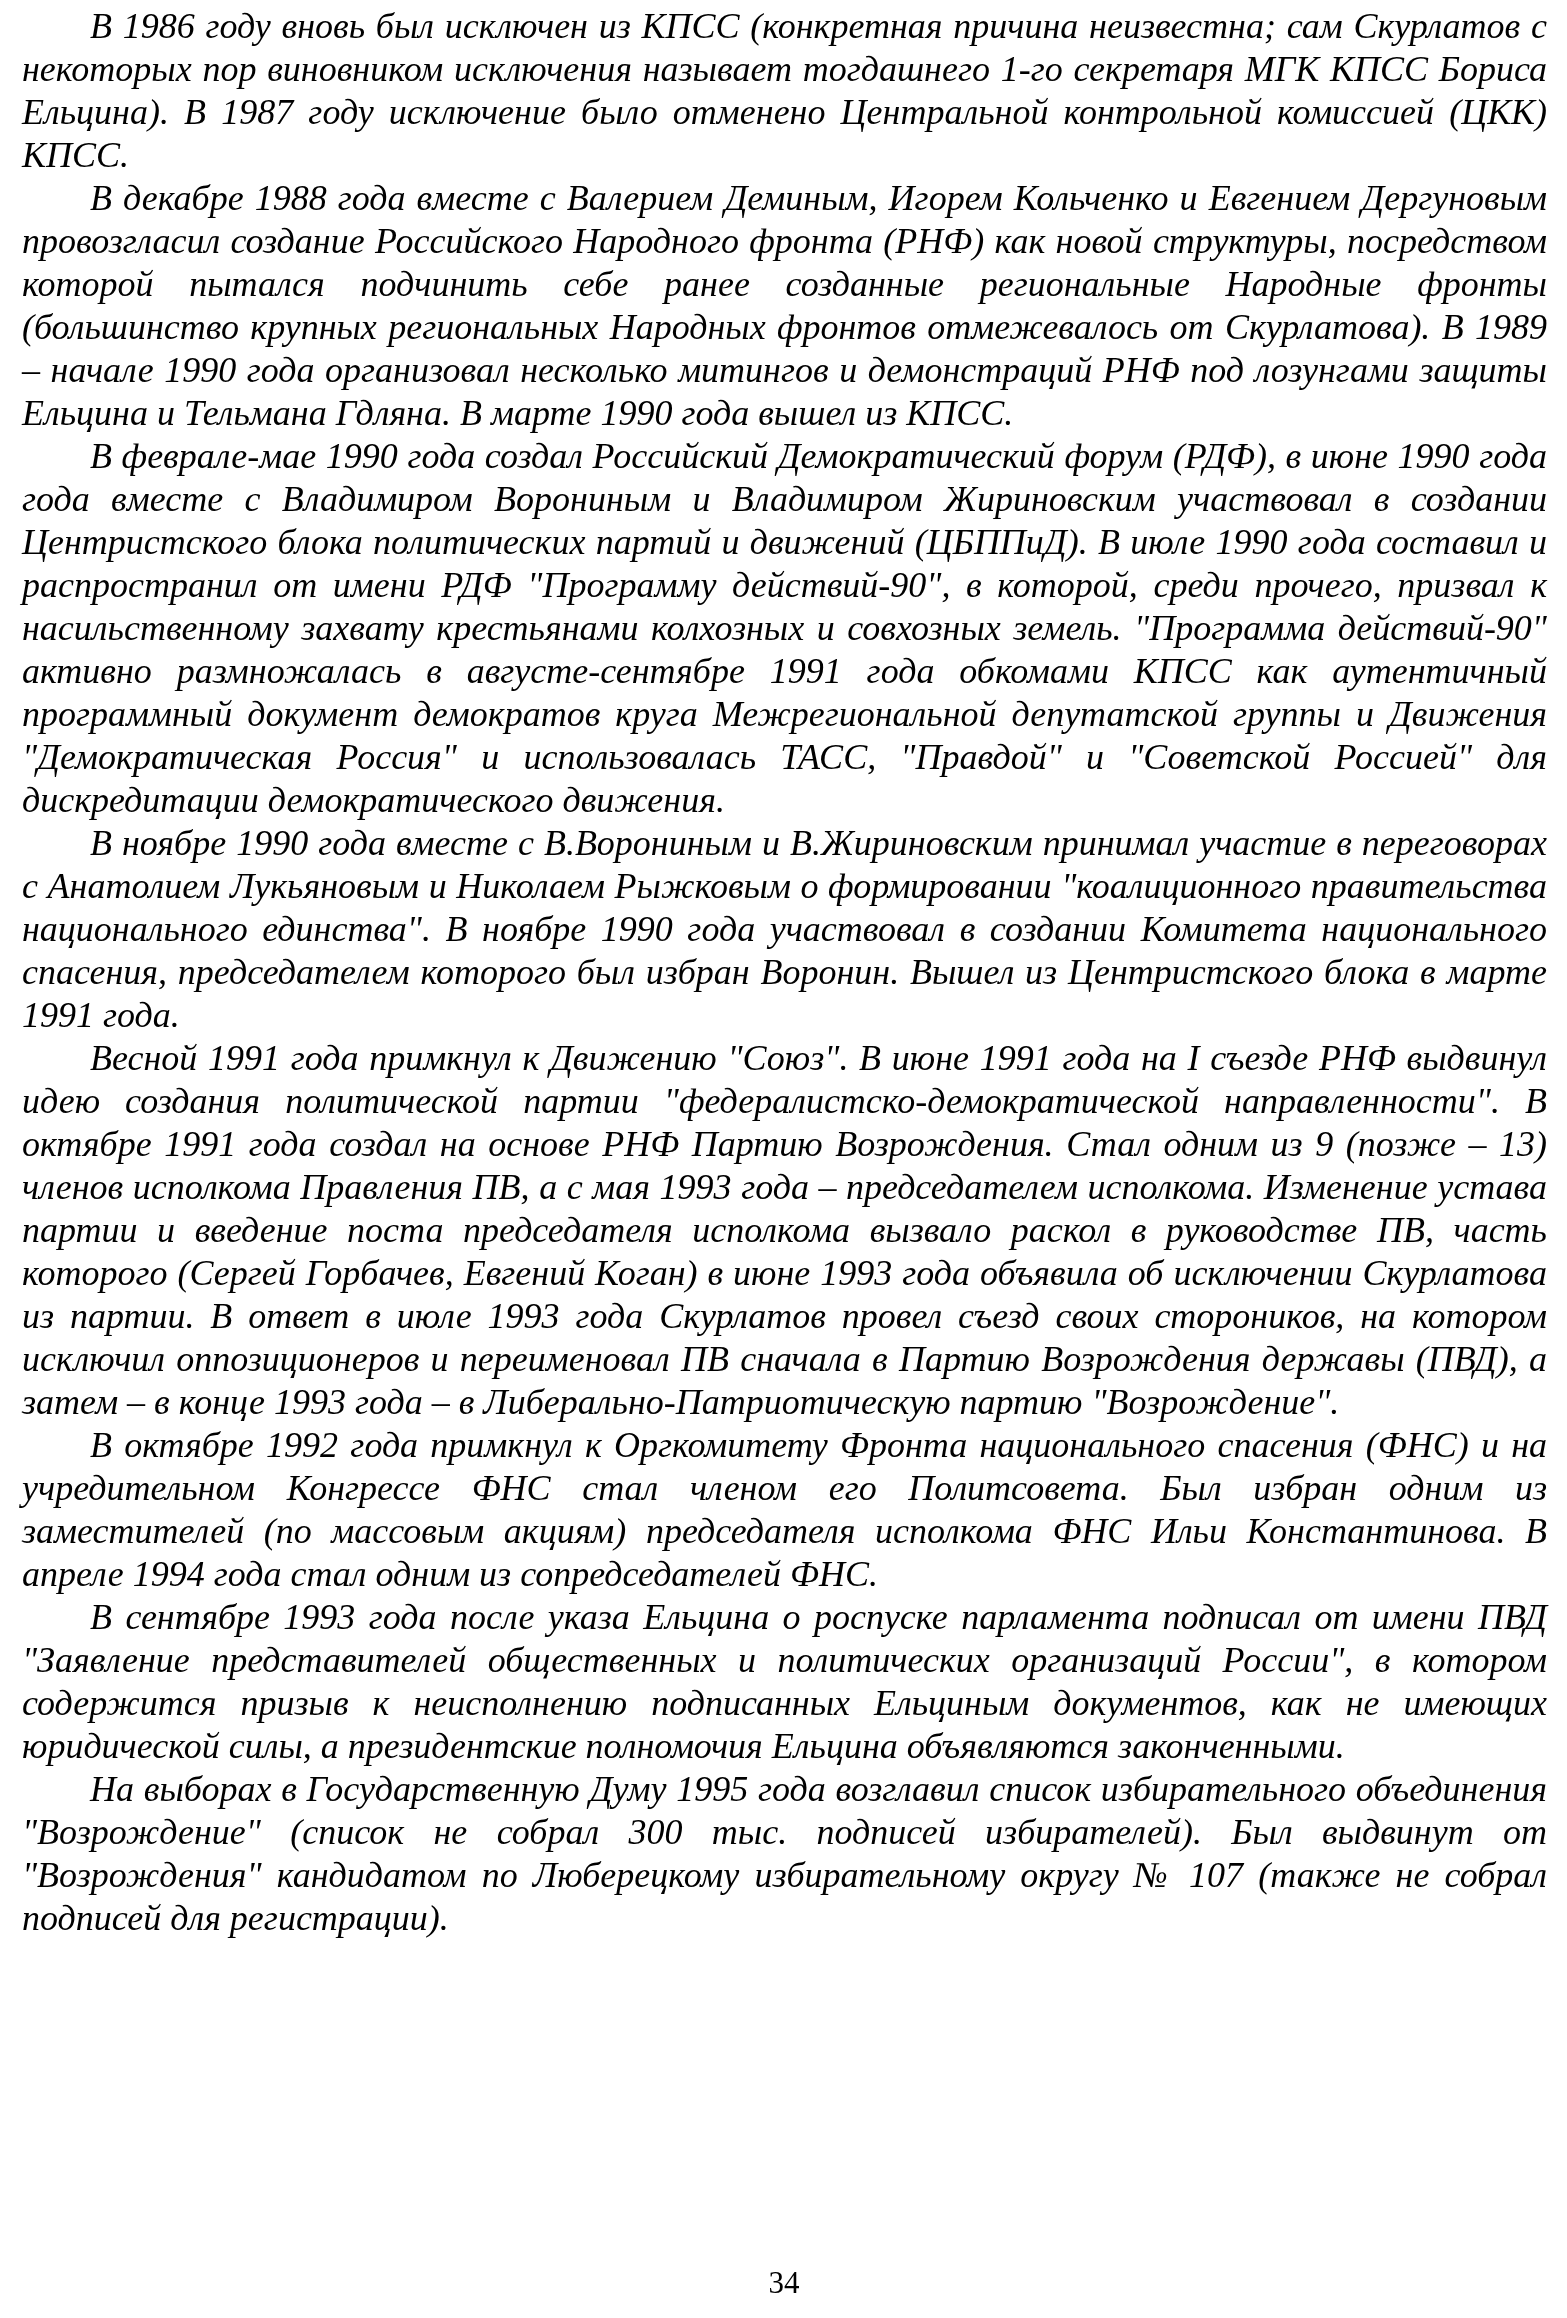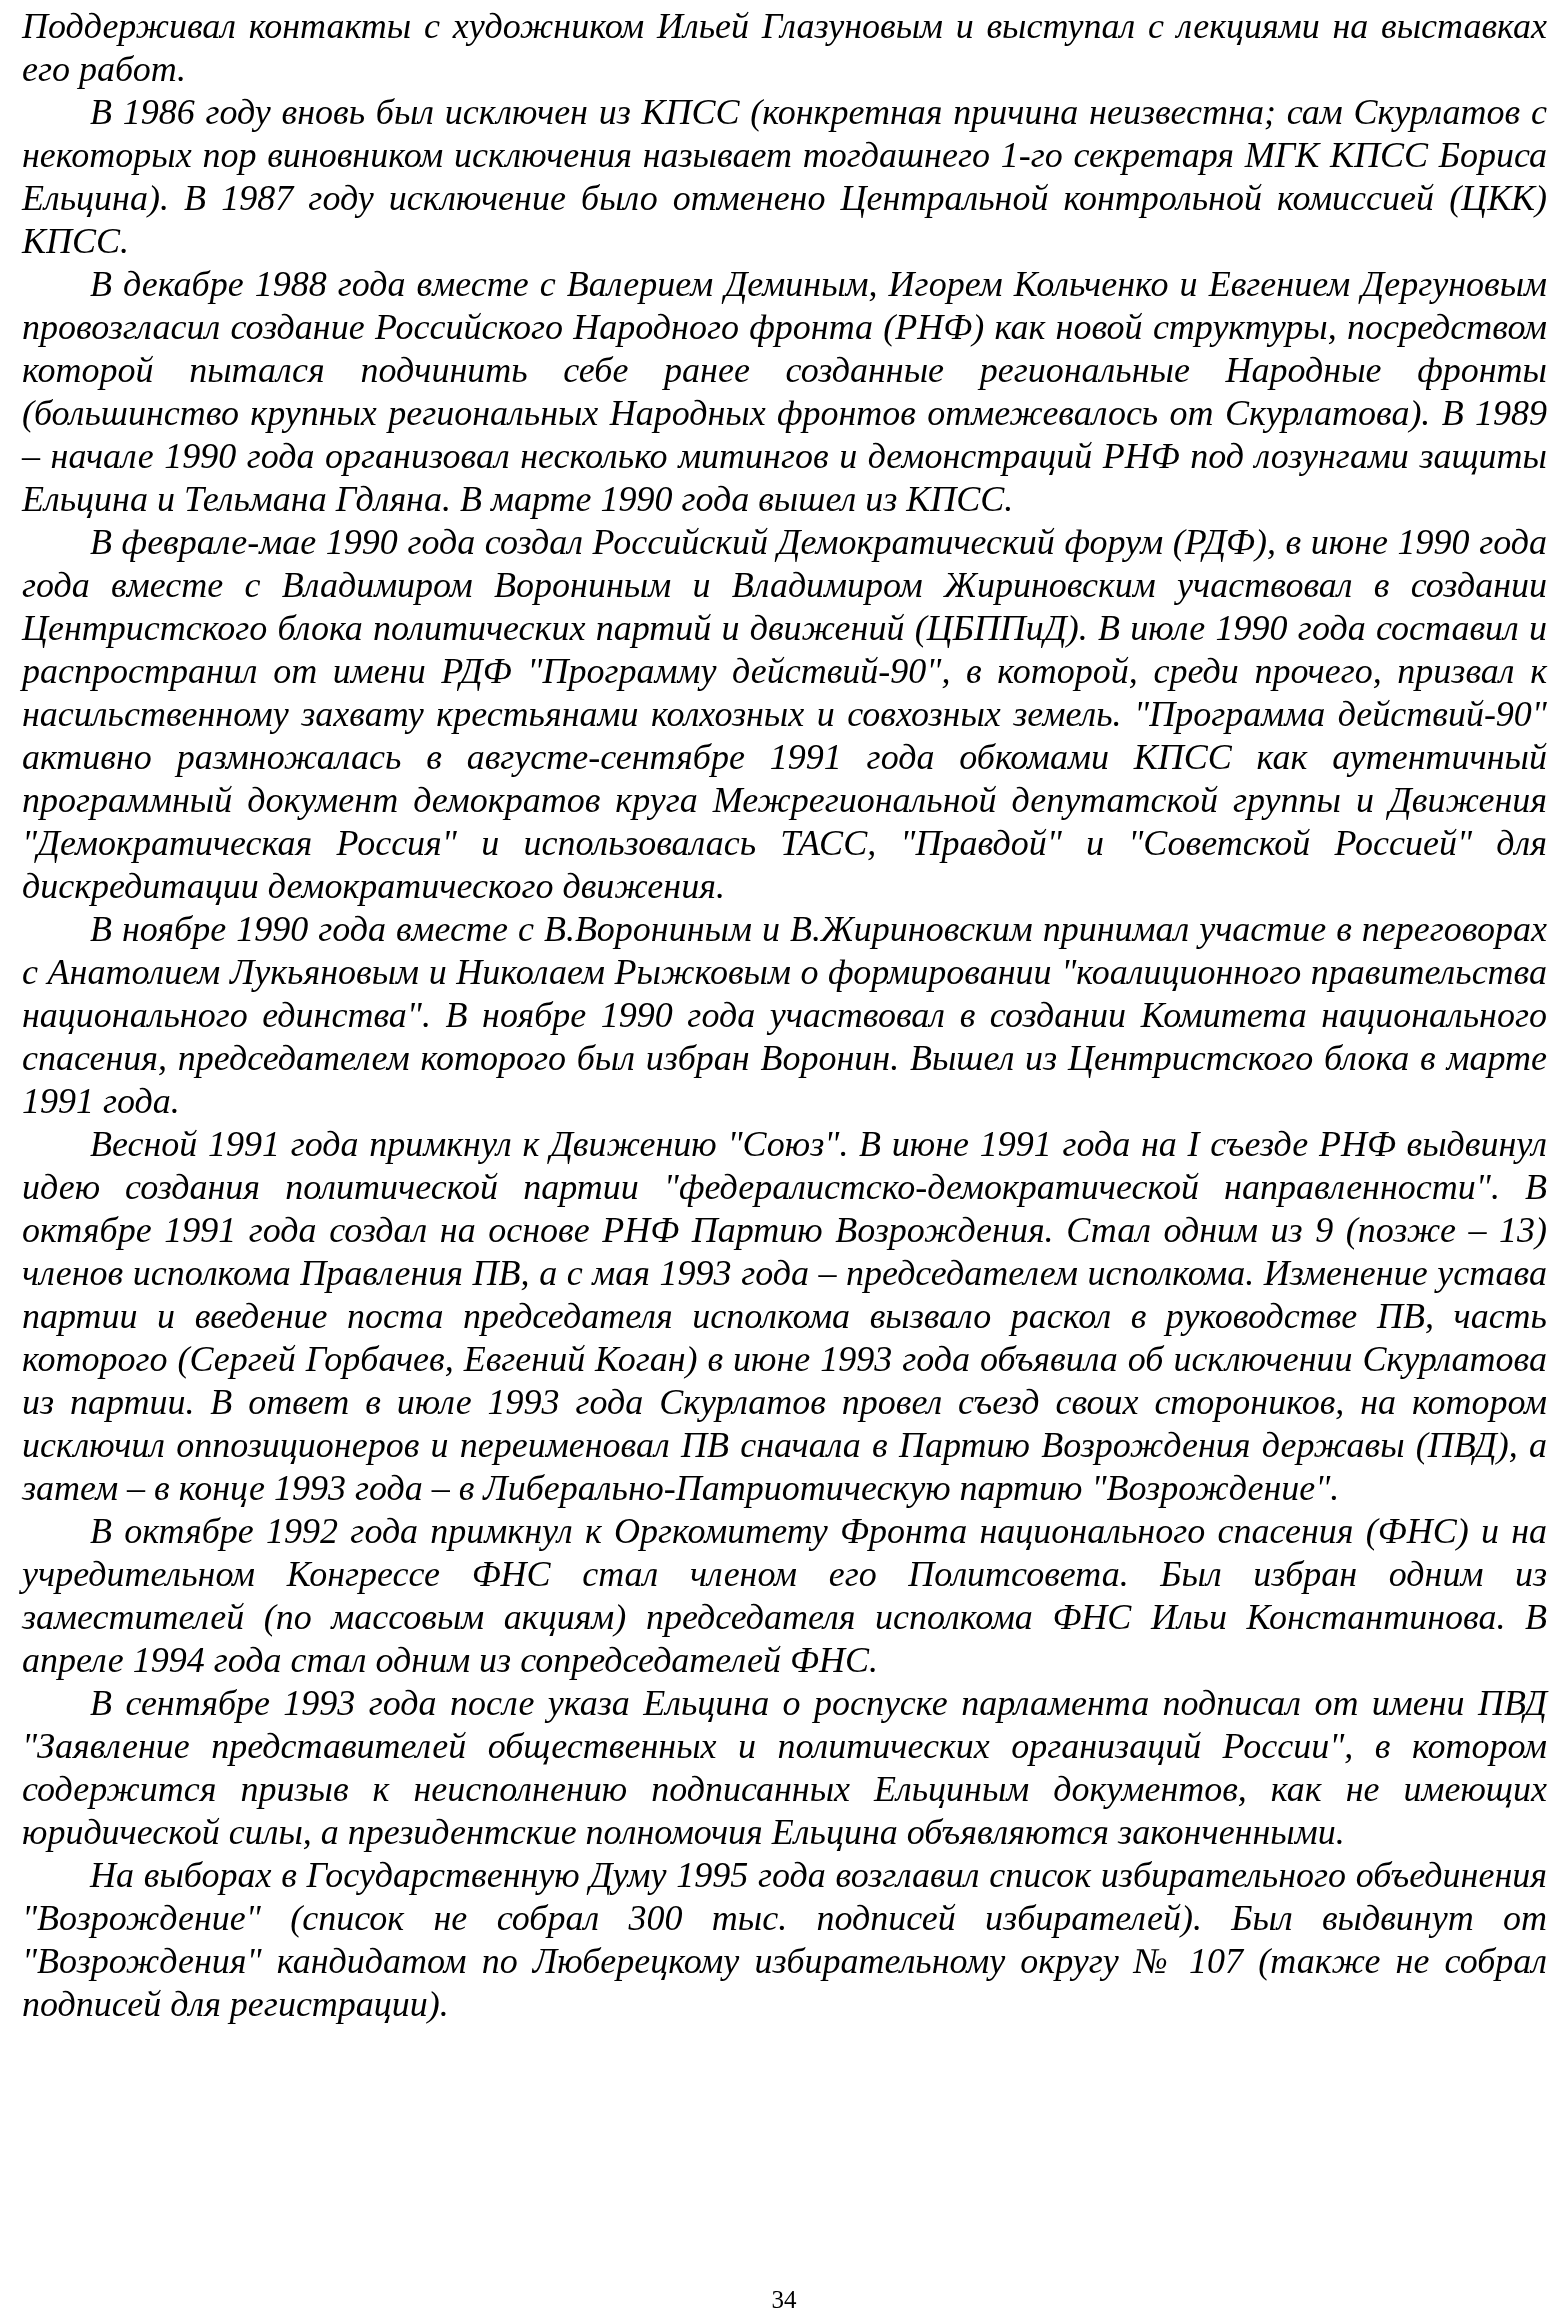--- a/index.html
+++ b/index.html
@@ -26,32 +26,31 @@
     text-align: justify;
     text-indent: 68px;
   }
   .para.continuation {
     text-indent: 0;
   }
   .page-number {
     position: absolute;
     left: 0;
     right: 0;
-    bottom: 6px;
+    bottom: 23px;
     text-align: center;
     font-style: normal;
-    font-size: 25px;
+    font-size: 31px;
     line-height: 27.4px;
   }
 </style>
 </head>
 <body>
 
 <div class="page">
-  <p class="para continuation">Поддерживал контакты с художником Ильей Глазуновым и выступал с лекциями на выставках его работ.</p>
   <p class="para">В 1986 году вновь был исключен из КПСС (конкретная причина неизвестна; сам Скурлатов с некоторых пор виновником исключения называет тогдашнего 1-го секретаря МГК КПСС Бориса Ельцина). В 1987 году исключение было отменено Центральной контрольной комиссией (ЦКК) КПСС.</p>
   <p class="para">В декабре 1988 года вместе с Валерием Деминым, Игорем Кольченко и Евгением Дергуновым провозгласил создание Российского Народного фронта (РНФ) как новой структуры, посредством которой пытался подчинить себе ранее созданные региональные Народные фронты (большинство крупных региональных Народных фронтов отмежевалось от Скурлатова). В 1989 – начале 1990 года организовал несколько митингов и демонстраций РНФ под лозунгами защиты Ельцина и Тельмана Гдляна. В марте 1990 года вышел из КПСС.</p>
   <p class="para">В феврале-мае 1990 года создал Российский Демократический форум (РДФ), в июне 1990 года года вместе с Владимиром Ворониным и Владимиром Жириновским участвовал в создании Центристского блока политических партий и движений (ЦБППиД). В июле 1990 года составил и распространил от имени РДФ "Программу действий-90", в которой, среди прочего, призвал к насильственному захвату крестьянами колхозных и совхозных земель. "Программа действий-90" активно размножалась в августе-сентябре 1991 года обкомами КПСС как аутентичный программный документ демократов круга Межрегиональной депутатской группы и Движения "Демократическая Россия" и использовалась ТАСС, "Правдой" и "Советской Россией" для дискредитации демократического движения.</p>
   <p class="para">В ноябре 1990 года вместе с В.Ворониным и В.Жириновским принимал участие в переговорах с Анатолием Лукьяновым и Николаем Рыжковым о формировании "коалиционного правительства национального единства". В ноябре 1990 года участвовал в создании Комитета национального спасения, председателем которого был избран Воронин. Вышел из Центристского блока в марте 1991 года.</p>
   <p class="para">Весной 1991 года примкнул к Движению "Союз". В июне 1991 года на I съезде РНФ выдвинул идею создания политической партии "федералистско-демократической направленности". В октябре 1991 года создал на основе РНФ Партию Возрождения. Стал одним из 9 (позже – 13) членов исполкома Правления ПВ, а с мая 1993 года – председателем исполкома. Изменение устава партии и введение поста председателя исполкома вызвало раскол в руководстве ПВ, часть которого (Сергей Горбачев, Евгений Коган) в июне 1993 года объявила об исключении Скурлатова из партии. В ответ в июле 1993 года Скурлатов провел съезд своих стороников, на котором исключил оппозиционеров и переименовал ПВ сначала в Партию Возрождения державы (ПВД), а затем – в конце 1993 года – в Либерально-Патриотическую партию "Возрождение".</p>
   <p class="para">В октябре 1992 года примкнул к Оргкомитету Фронта национального спасения (ФНС) и на учредительном Конгрессе ФНС стал членом его Политсовета. Был избран одним из заместителей (по массовым акциям) председателя исполкома ФНС Ильи Константинова. В апреле 1994 года стал одним из сопредседателей ФНС.</p>
   <p class="para">В сентябре 1993 года после указа Ельцина о роспуске парламента подписал от имени ПВД "Заявление представителей общественных и политических организаций России", в котором содержится призыв к неисполнению подписанных Ельциным документов, как не имеющих юридической силы, а президентские полномочия Ельцина объявляются законченными.</p>
   <p class="para">На выборах в Государственную Думу 1995 года возглавил список избирательного объединения "Возрождение" (список не собрал 300 тыс. подписей избирателей). Был выдвинут от "Возрождения" кандидатом по Люберецкому избирательному округу № 107 (также не собрал подписей для регистрации).</p>
   <div class="page-number">34</div>
 </div>

